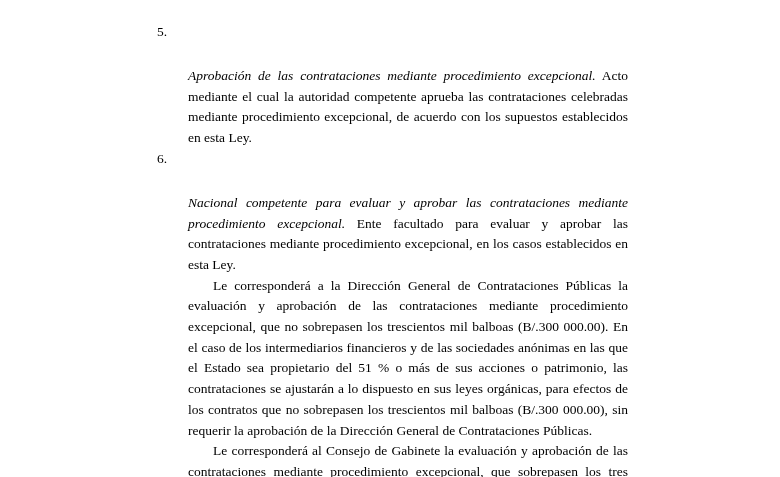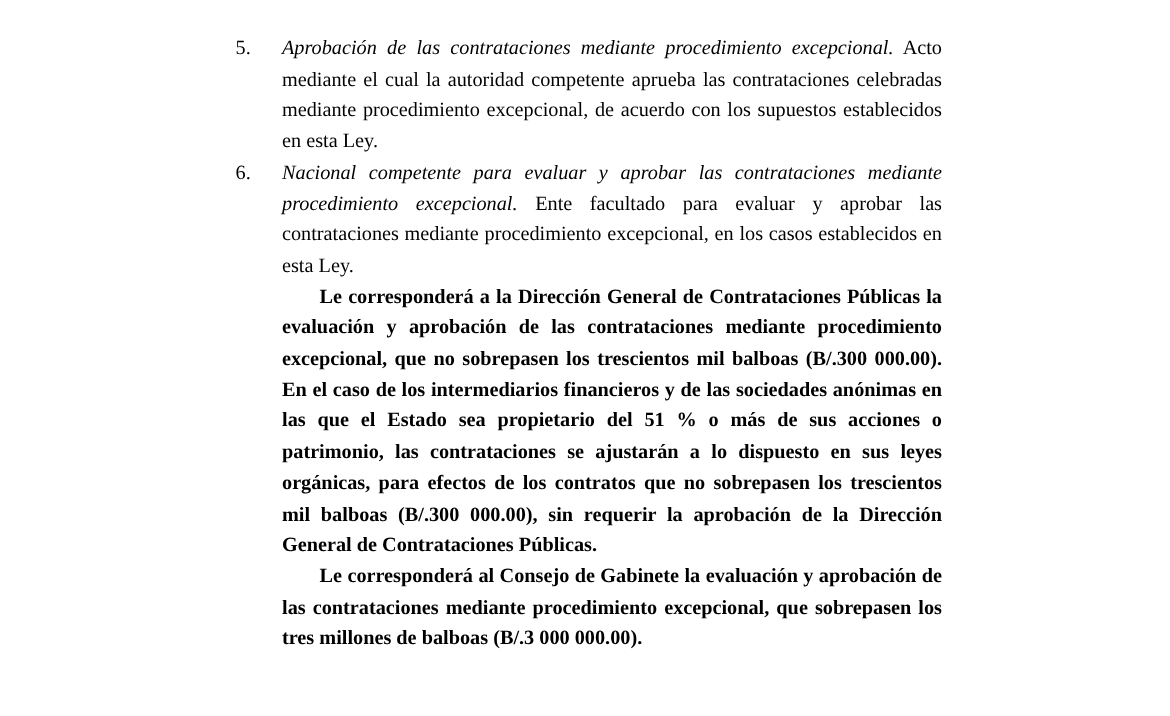--- a/index.html
+++ b/index.html
@@ -29,32 +29,32 @@
     align-items: flex-start;
   }
   .item-number {
     flex: 0 0 31px;
     width: 31px;
     text-align: left;
   }
   .item-body {
     width: 440px;
     text-align: justify;
+    margin-top: 44px;
   }
   .item-body p {
     margin: 0;
     padding: 0;
     text-align: justify;
   }
   .term {
     font-style: italic;
   }
   .inner-para {
     text-indent: 25px;
-    font-weight: bold;
   }
 </style>
 </head>
 <body>
 
 <div class="page">
   <div class="content">
 
     <div class="doc-item">
       <div class="item-number">5.</div>

